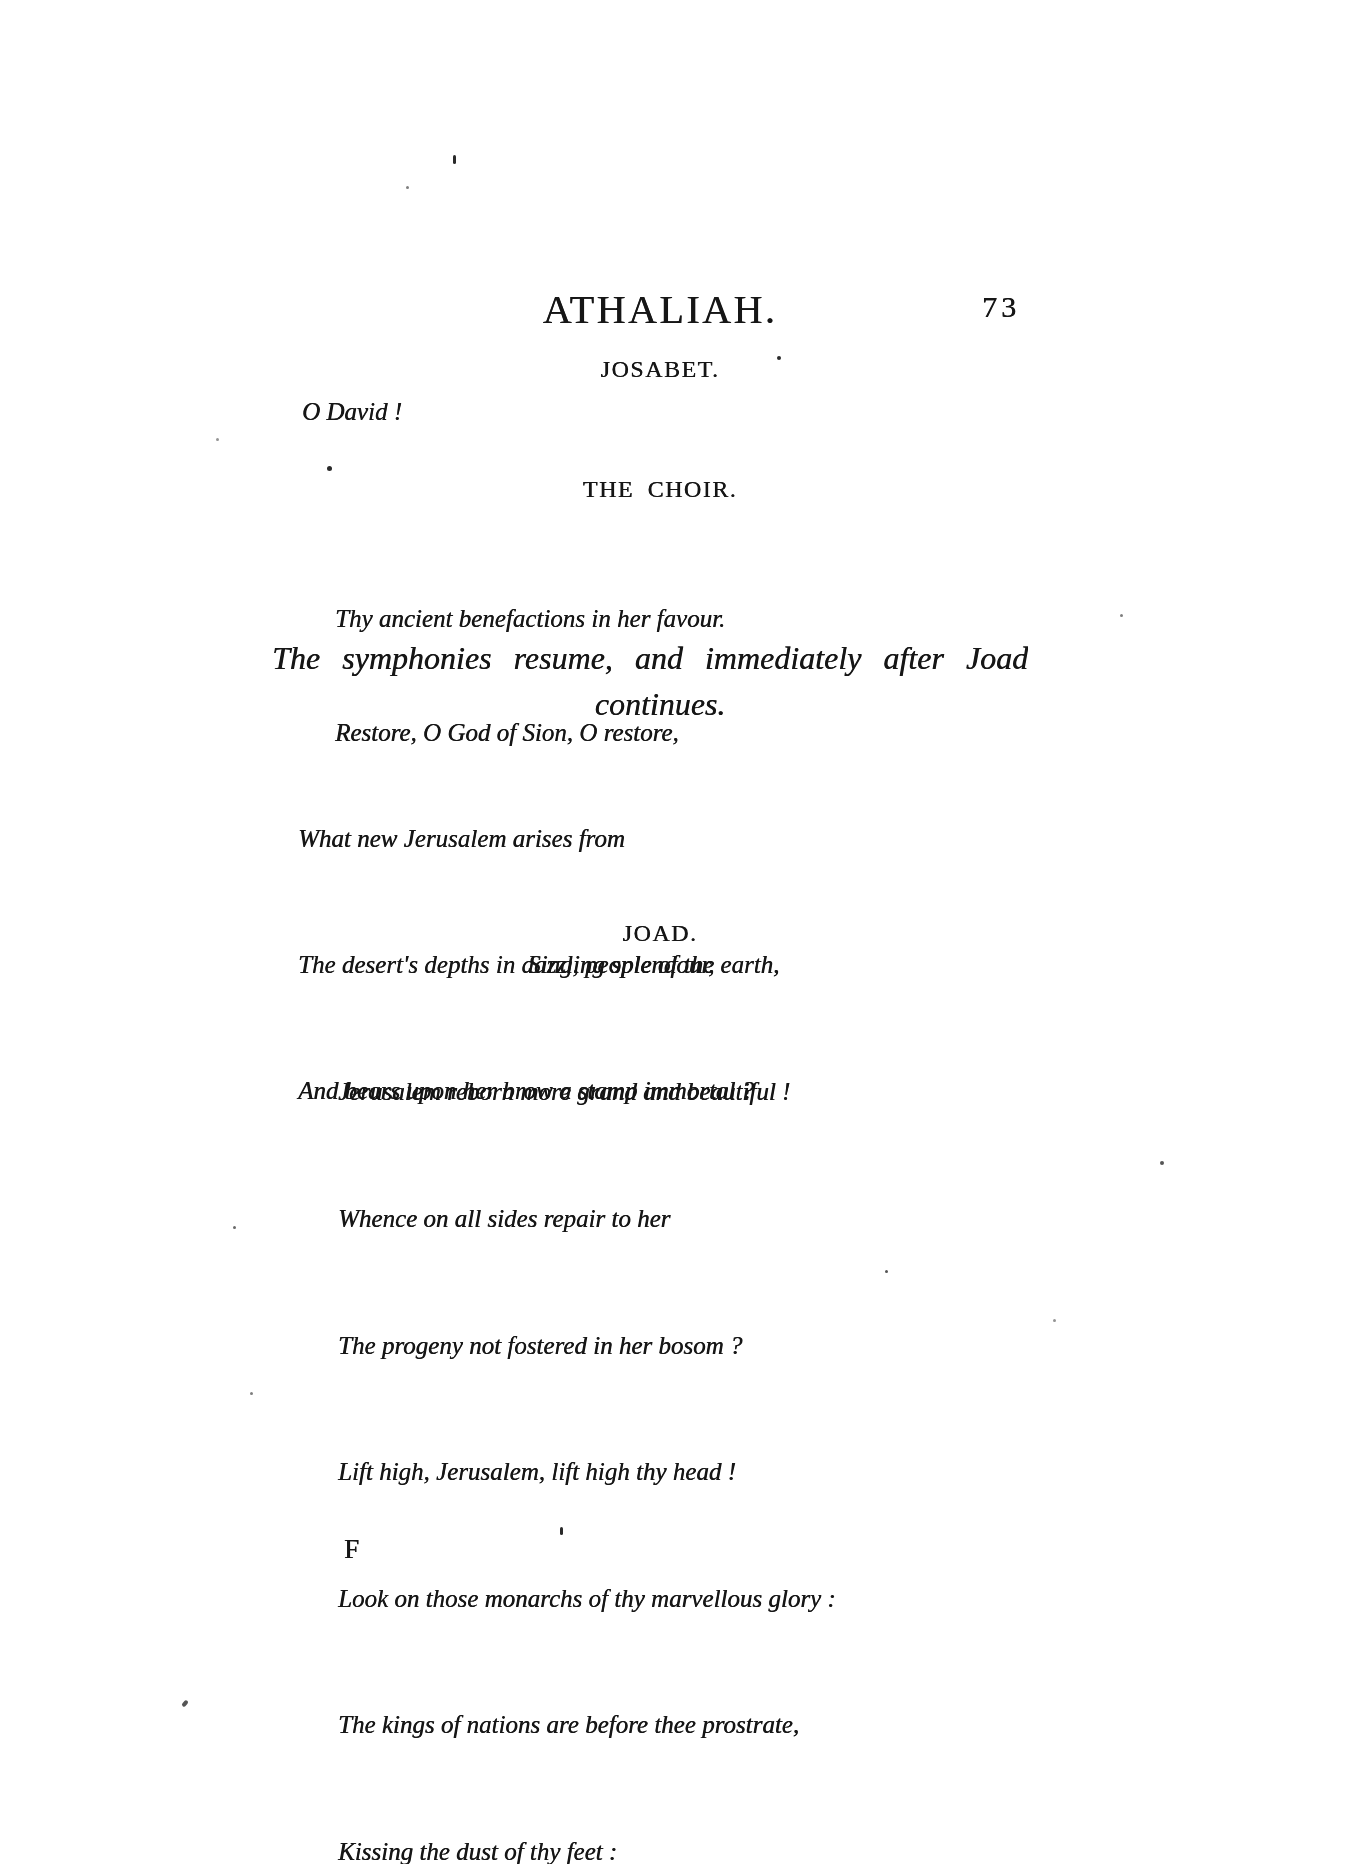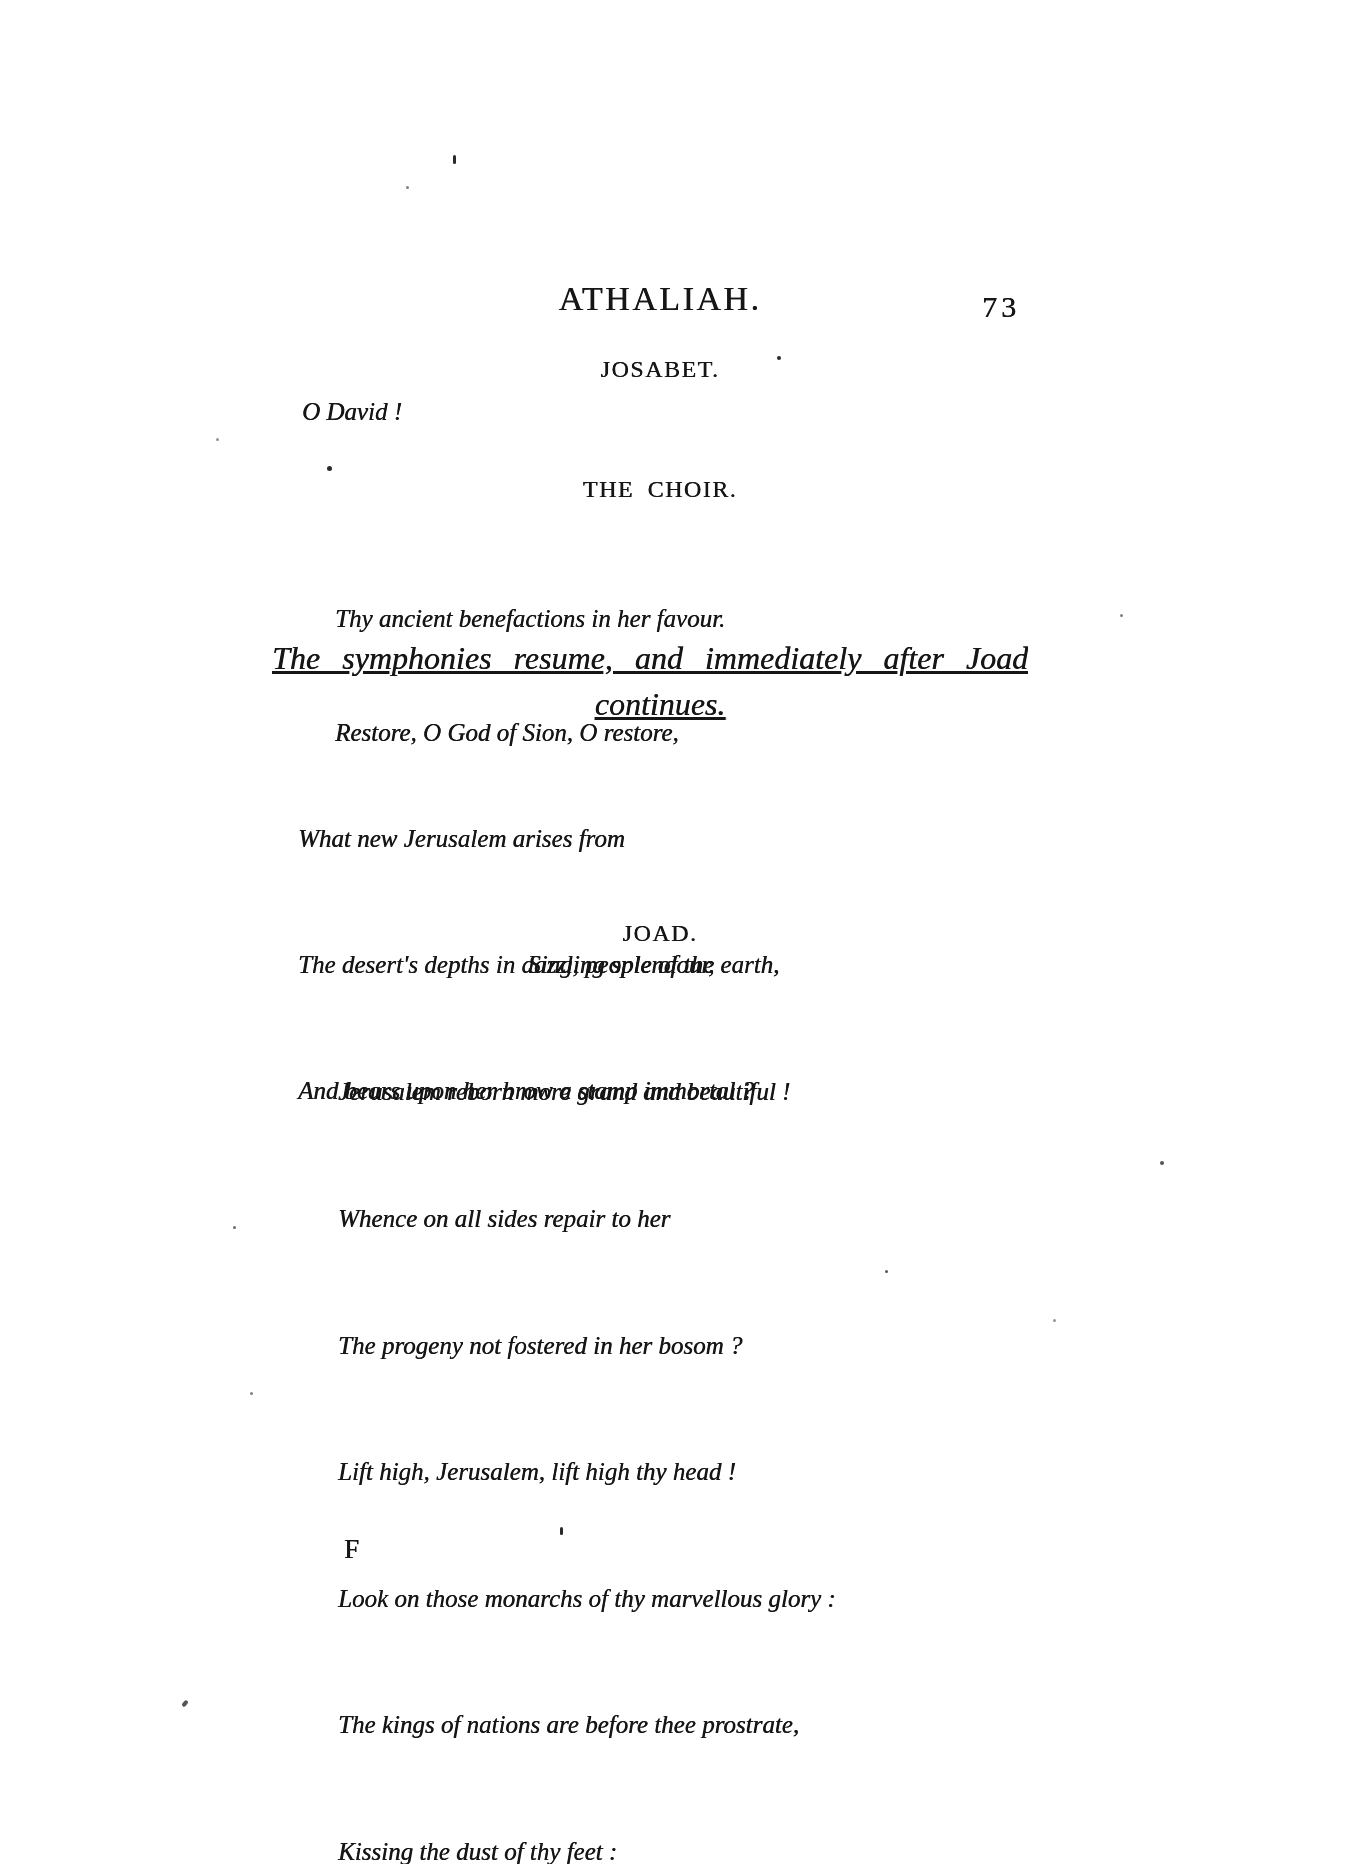--- a/index.html
+++ b/index.html
@@ -9,36 +9,36 @@
     margin:0 auto;
     background:#ffffff;
     font-family:"Liberation Serif", serif;
     color:#161616;
     overflow:hidden;
   }
   .t{ text-shadow:0.4px 0 0 currentColor; }
   .abs{ position:absolute; }
   .centered{ left:255px; width:810px; text-align:center; }
   .page-title{
-    top:284px; font-size:34px; letter-spacing:2.5px; line-height:30px;
+    top:295px; font-size:40px; letter-spacing:2.5px; line-height:30px;
   }
   .page-number{
     left:982px; top:292px; font-size:30px; letter-spacing:4px; line-height:30px;
   }
   .speaker{
     font-size:24px; letter-spacing:1.5px; word-spacing:6px; line-height:24px;
   }
   .speaker-josabet{ top:357px; }
   .speaker-choir{ top:477px; }
   .speaker-joad{ top:921px; }
   .verse{ font-size:25px; line-height:42px; white-space:pre;font-style:italic; }
   .josabet-line{ left:302px; top:391px; }
   .choir-couplet{ left:335px; top:524px; line-height:38px; }
   .stage{
-    font-style:italic; font-size:32px; line-height:44px;text-decoration:underline;
+    font-style:italic; font-size:32px; line-height:44px;
   }
   .stage-line1{
     left:272px; top:636px; width:756px; height:46px; overflow:hidden;
     text-align:justify;
   }
   .stage-line1::after{ content:""; display:inline-block; width:100%; }
   .stage-line2{ top:682px; }
   .choir-tercet{ left:298px; top:734px; }
   .joad-first-line{ left:528px; top:944px; }
   .joad-stanza{ left:338px; top:987px; line-height:42.2px; }

